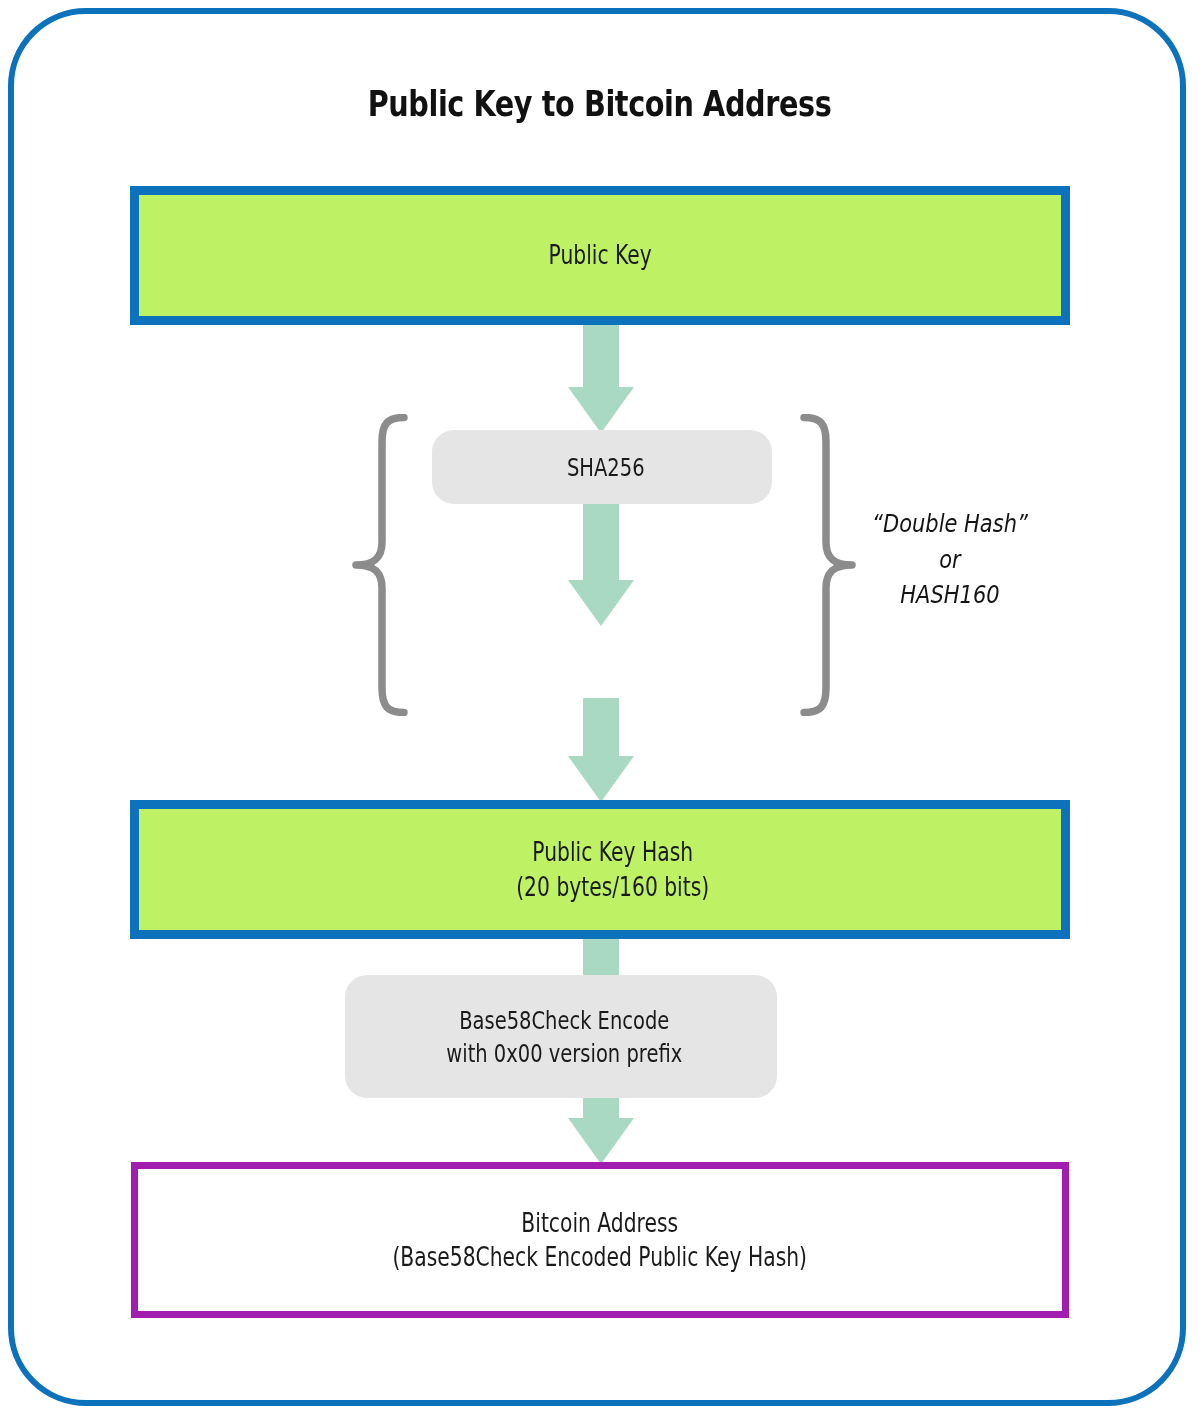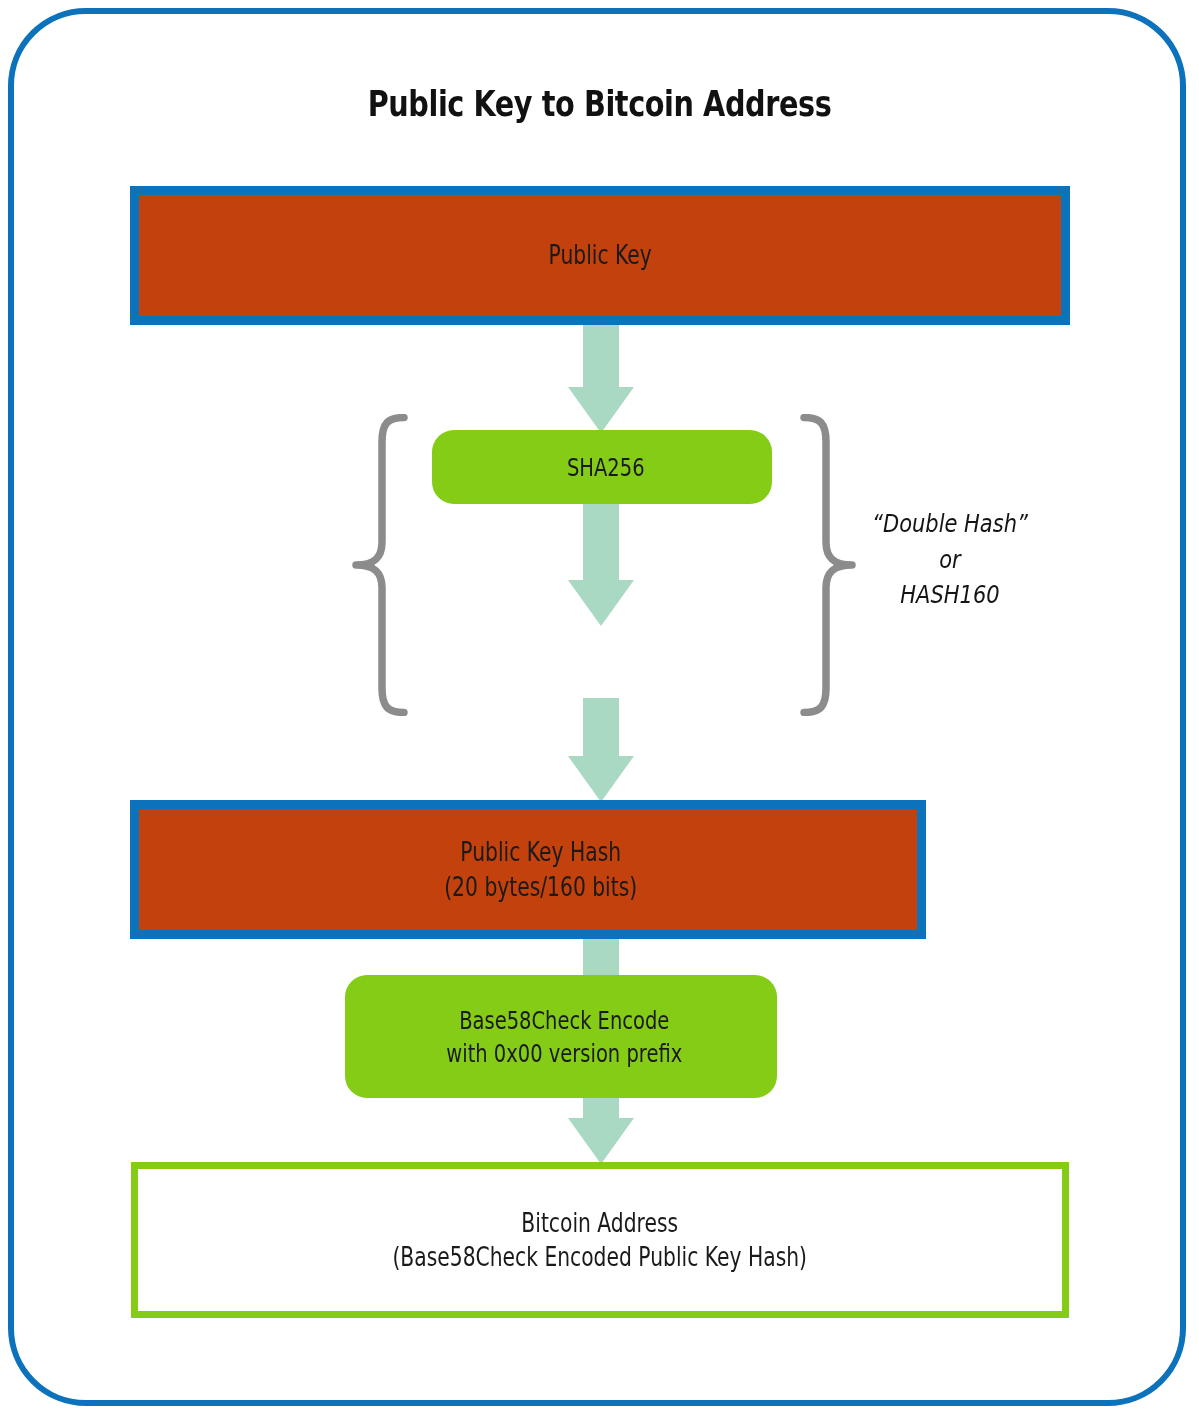--- a/index.html
+++ b/index.html
@@ -53,49 +53,49 @@
     color: #1a1a1a;
     text-align: center;
     line-height: 1.32;
     transform: scaleX(0.78);
   }
 
   
   .blue-box {
     position: absolute;
     box-sizing: border-box;
-    background: #c2410c;
+    background: #bef264;
     border: 9px solid #0b72bb;
     display: flex;
     align-items: center;
     justify-content: center;
   }
   .blue-box .box-text { font-size: 26px; }
 
   #box-public-key      { left: 130px; top: 186px;  width: 940px; height: 139px; }
-  #box-public-key-hash { left: 130px; top: 800px;  width: 796px; height: 139px; padding-left: 25px; }
+  #box-public-key-hash { left: 130px; top: 800px;  width: 940px; height: 139px; padding-left: 25px; }
 
   
   .white-box {
     position: absolute;
     box-sizing: border-box;
     background: #ffffff;
-    border: 7px solid #84cc16;
+    border: 7px solid #a21caf;
     display: flex;
     align-items: center;
     justify-content: center;
   }
   .white-box .box-text { font-size: 26px; }
   #box-bitcoin-address { left: 131px; top: 1162px; width: 938px; height: 156px; }
 
   
   .green-box {
     position: absolute;
     box-sizing: border-box;
-    background: #84cc16;
+    background: #e5e5e5;
     border-radius: 22px;
     display: flex;
     align-items: center;
     justify-content: center;
     padding-left: 7px;
   }
   .green-box .box-text { font-size: 25px; }
 
   #box-sha256     { left: 432px; top: 430px; width: 340px; height: 74px; }
   #box-ripemd160  { left: 432px; top: 624px; width: 340px; height: 74px; }

